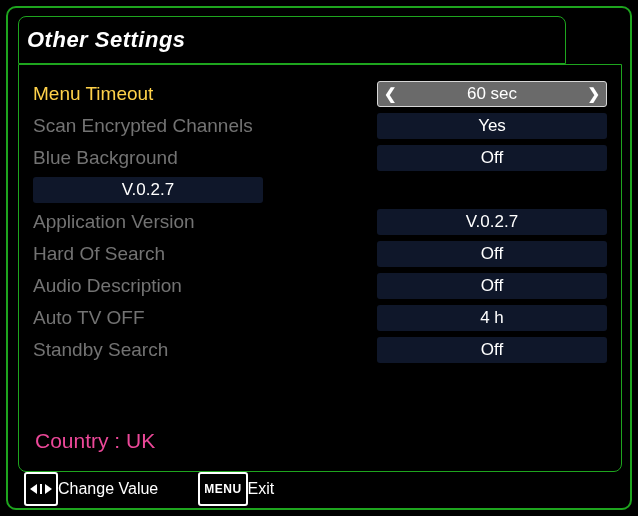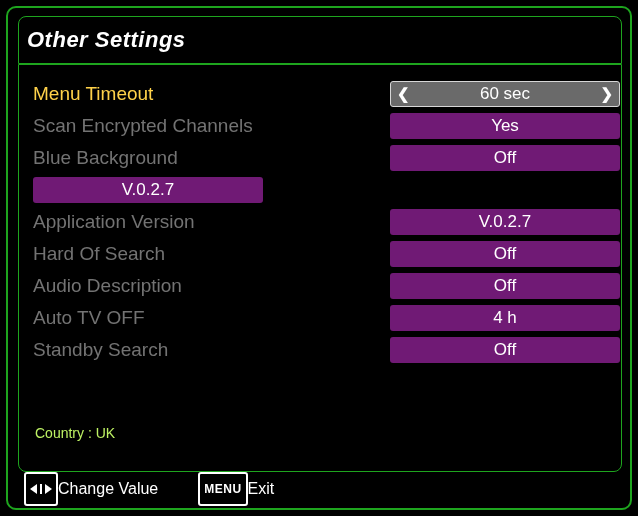--- a/index.html
+++ b/index.html
@@ -2,46 +2,46 @@
 <html><head>
 <meta charset="utf-8">
 <style>
   * { box-sizing: border-box; margin: 0; padding: 0; }
   html, body { width: 638px; height: 516px; background: #000; font-family: Arial, Helvetica, sans-serif; color: #fff; overflow: hidden; }
   .outer {
     position: absolute; left: 6px; top: 6px; width: 626px; height: 504px;
     border: 2px solid #1ea51e; border-radius: 10px; background: #000;
   }
   .header {
-    position: absolute; left: 10px; top: 8px; width: 604px; height: 48px;
+    position: absolute; left: 10px; top: 8px; width: 548px; height: 48px;
     border: 1px solid #1ea51e; border-radius: 8px 8px 0 0;
     display: flex; align-items: center; padding-left: 8px;
   }
   .header-title { font-size: 22px; font-weight: bold; color: #fff; font-style: italic; letter-spacing: 0.5px; }
   .body {
     position: absolute; left: 10px; top: 56px; width: 604px; height: 408px;
     border: 1px solid #1ea51e; border-radius: 0 0 8px 8px;
-    padding: 14px 1px 8px 14px;
+    padding: 14px 14px 8px 14px;
   }
   .row { display: flex; align-items: center; height: 30px; margin-bottom: 2px; }
   .label { flex: 1; font-size: 19px; color: #737373; }
   .label.active { color: #ffd24a; }
   .value-box {
-    width: 230px; height: 26px; background: #701a75; border-radius: 3px;
+    width: 230px; height: 26px; background: #0f172a; border-radius: 3px;
     display: flex; align-items: center; justify-content: center; position: relative;
     font-size: 17px; color: #fff;
   }
   .value-box.selected {
     background: #6a6a6a;
     border: 1px solid #d7d7d7;
   }
   .arrow { position: absolute; top: 50%; transform: translateY(-50%); font-size: 15px; color: #fff; font-weight: bold; }
   .arrow.left { left: 6px; }
   .arrow.right { right: 6px; }
-  .country { position: absolute; left: 16px; bottom: 30px; font-size: 14px; color: #bef264; }
+  .country { position: absolute; left: 16px; bottom: 18px; font-size: 21px; color: #ec4899; }
   .footer {
     position: absolute; left: 10px; top: 466px; width: 604px; height: 30px;
     display: flex; align-items: center; gap: 0; padding-left: 6px;
   }
   .key {
     display: inline-flex; align-items: center; justify-content: center;
     border: 2px solid #fff; border-radius: 3px; background: #000;
     height: 20px; padding: 15px 4px; font-size: 12px; font-weight: bold; color: #fff;
     letter-spacing: 0.5px;
   }

